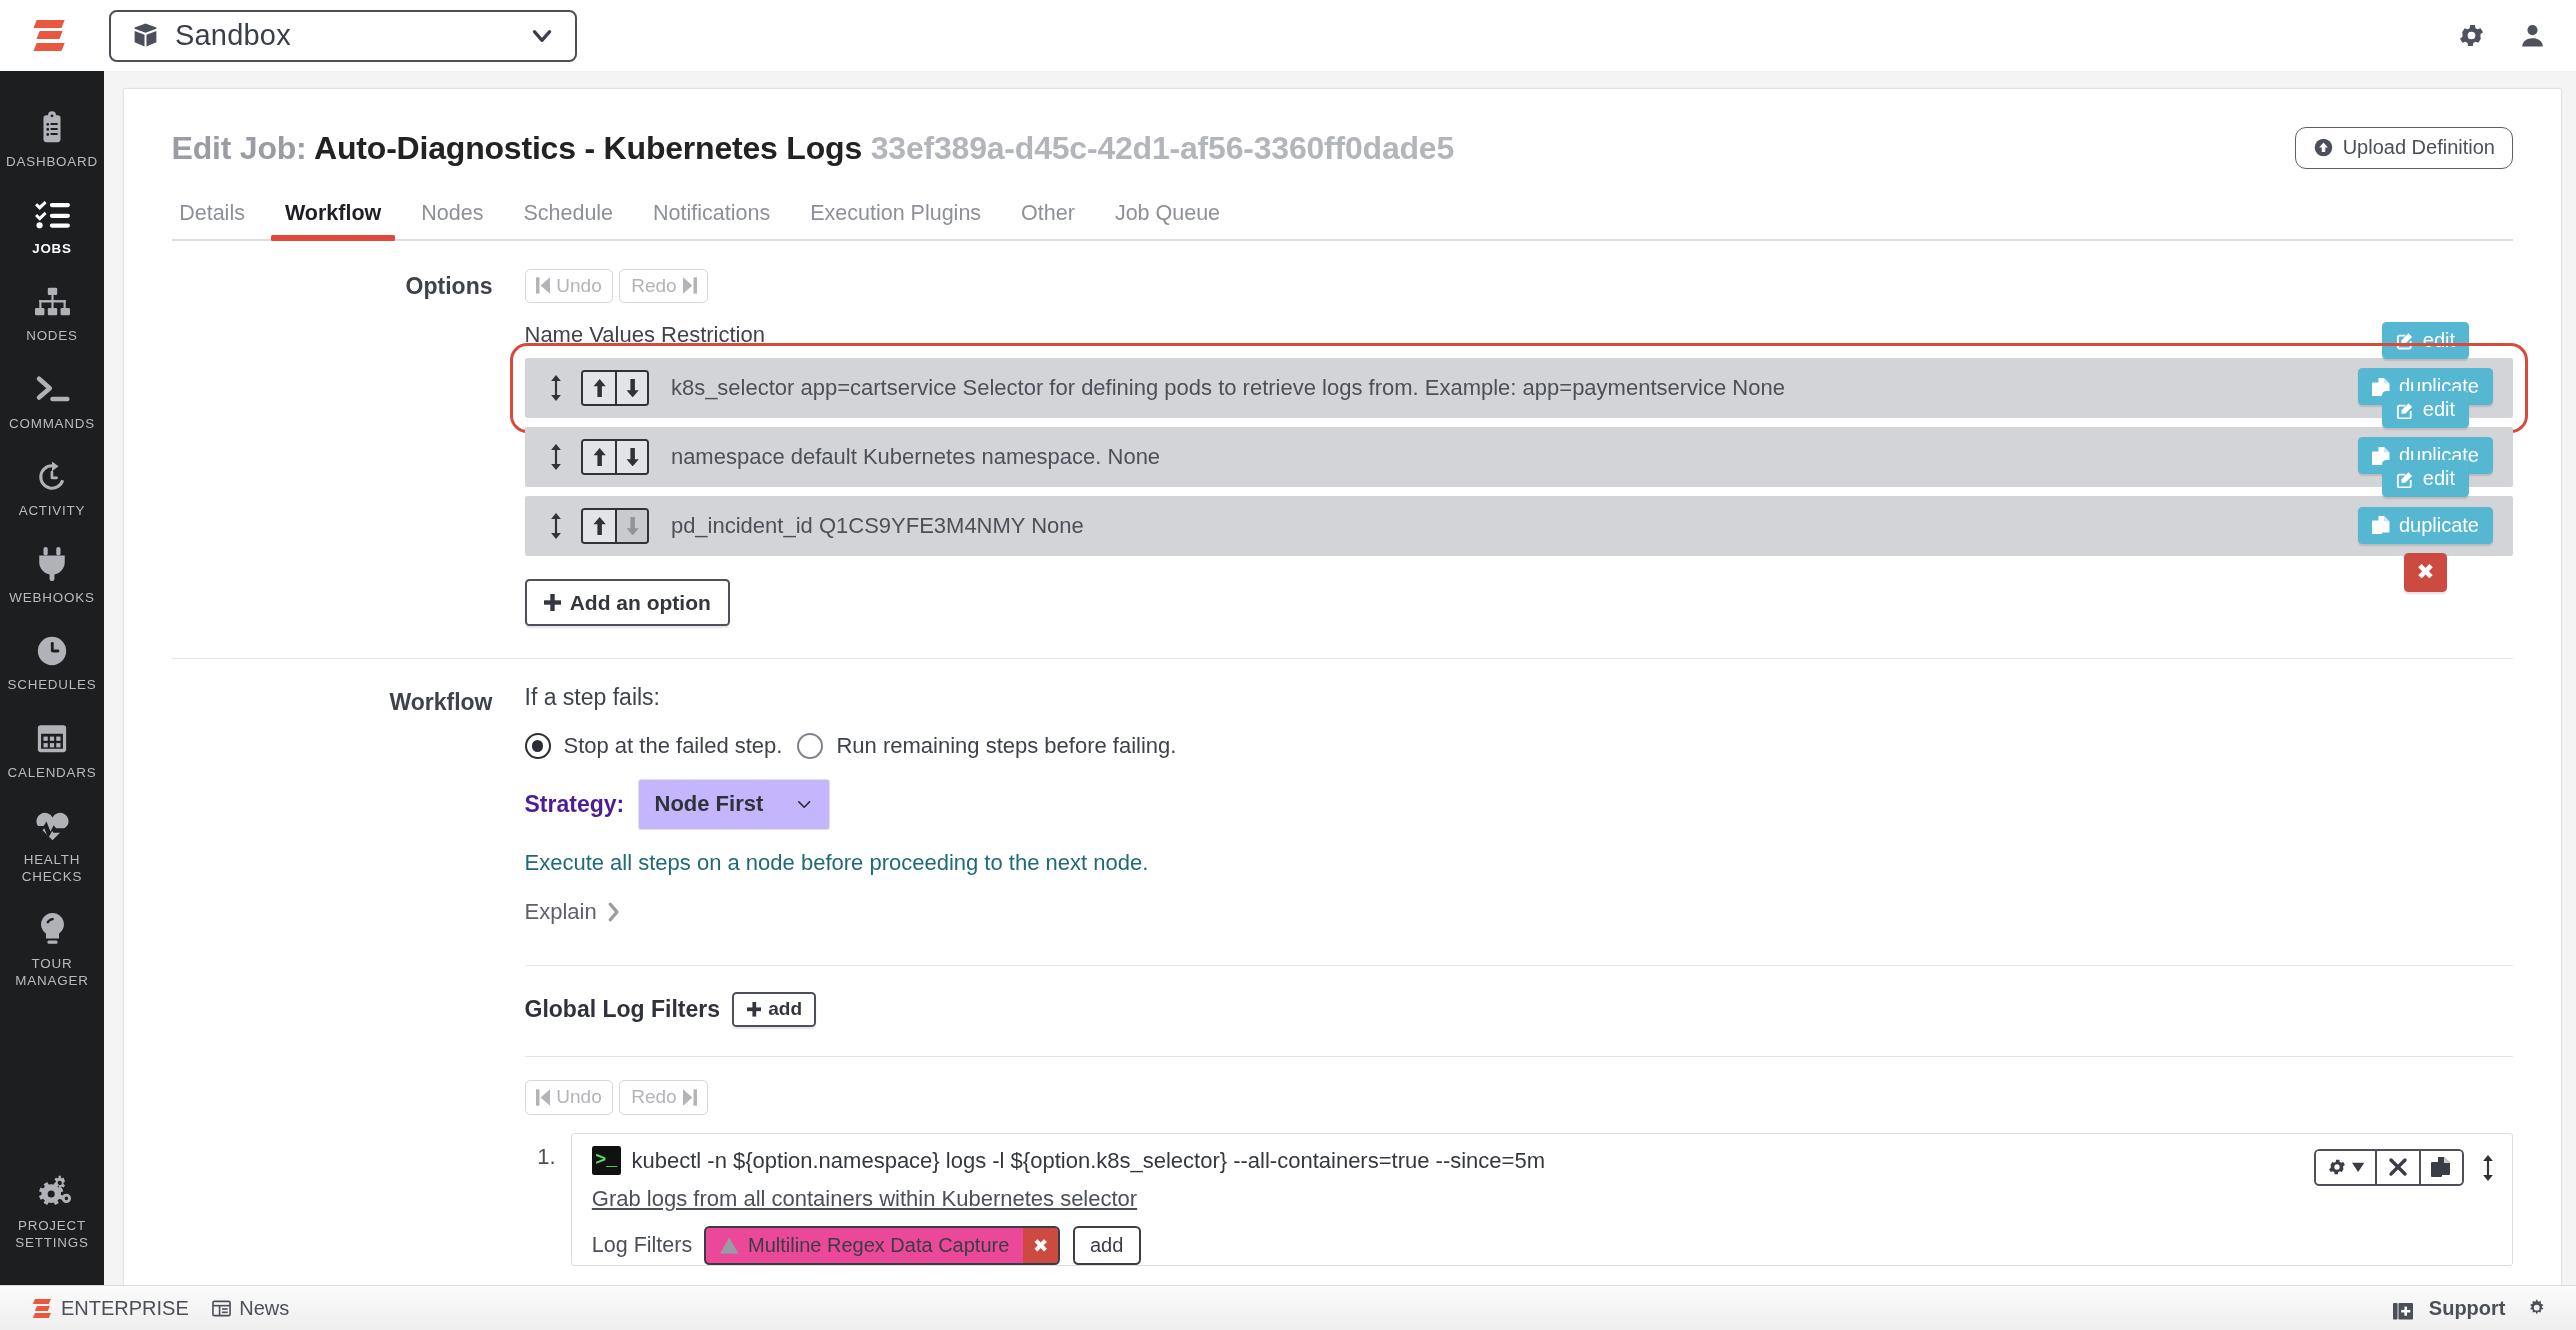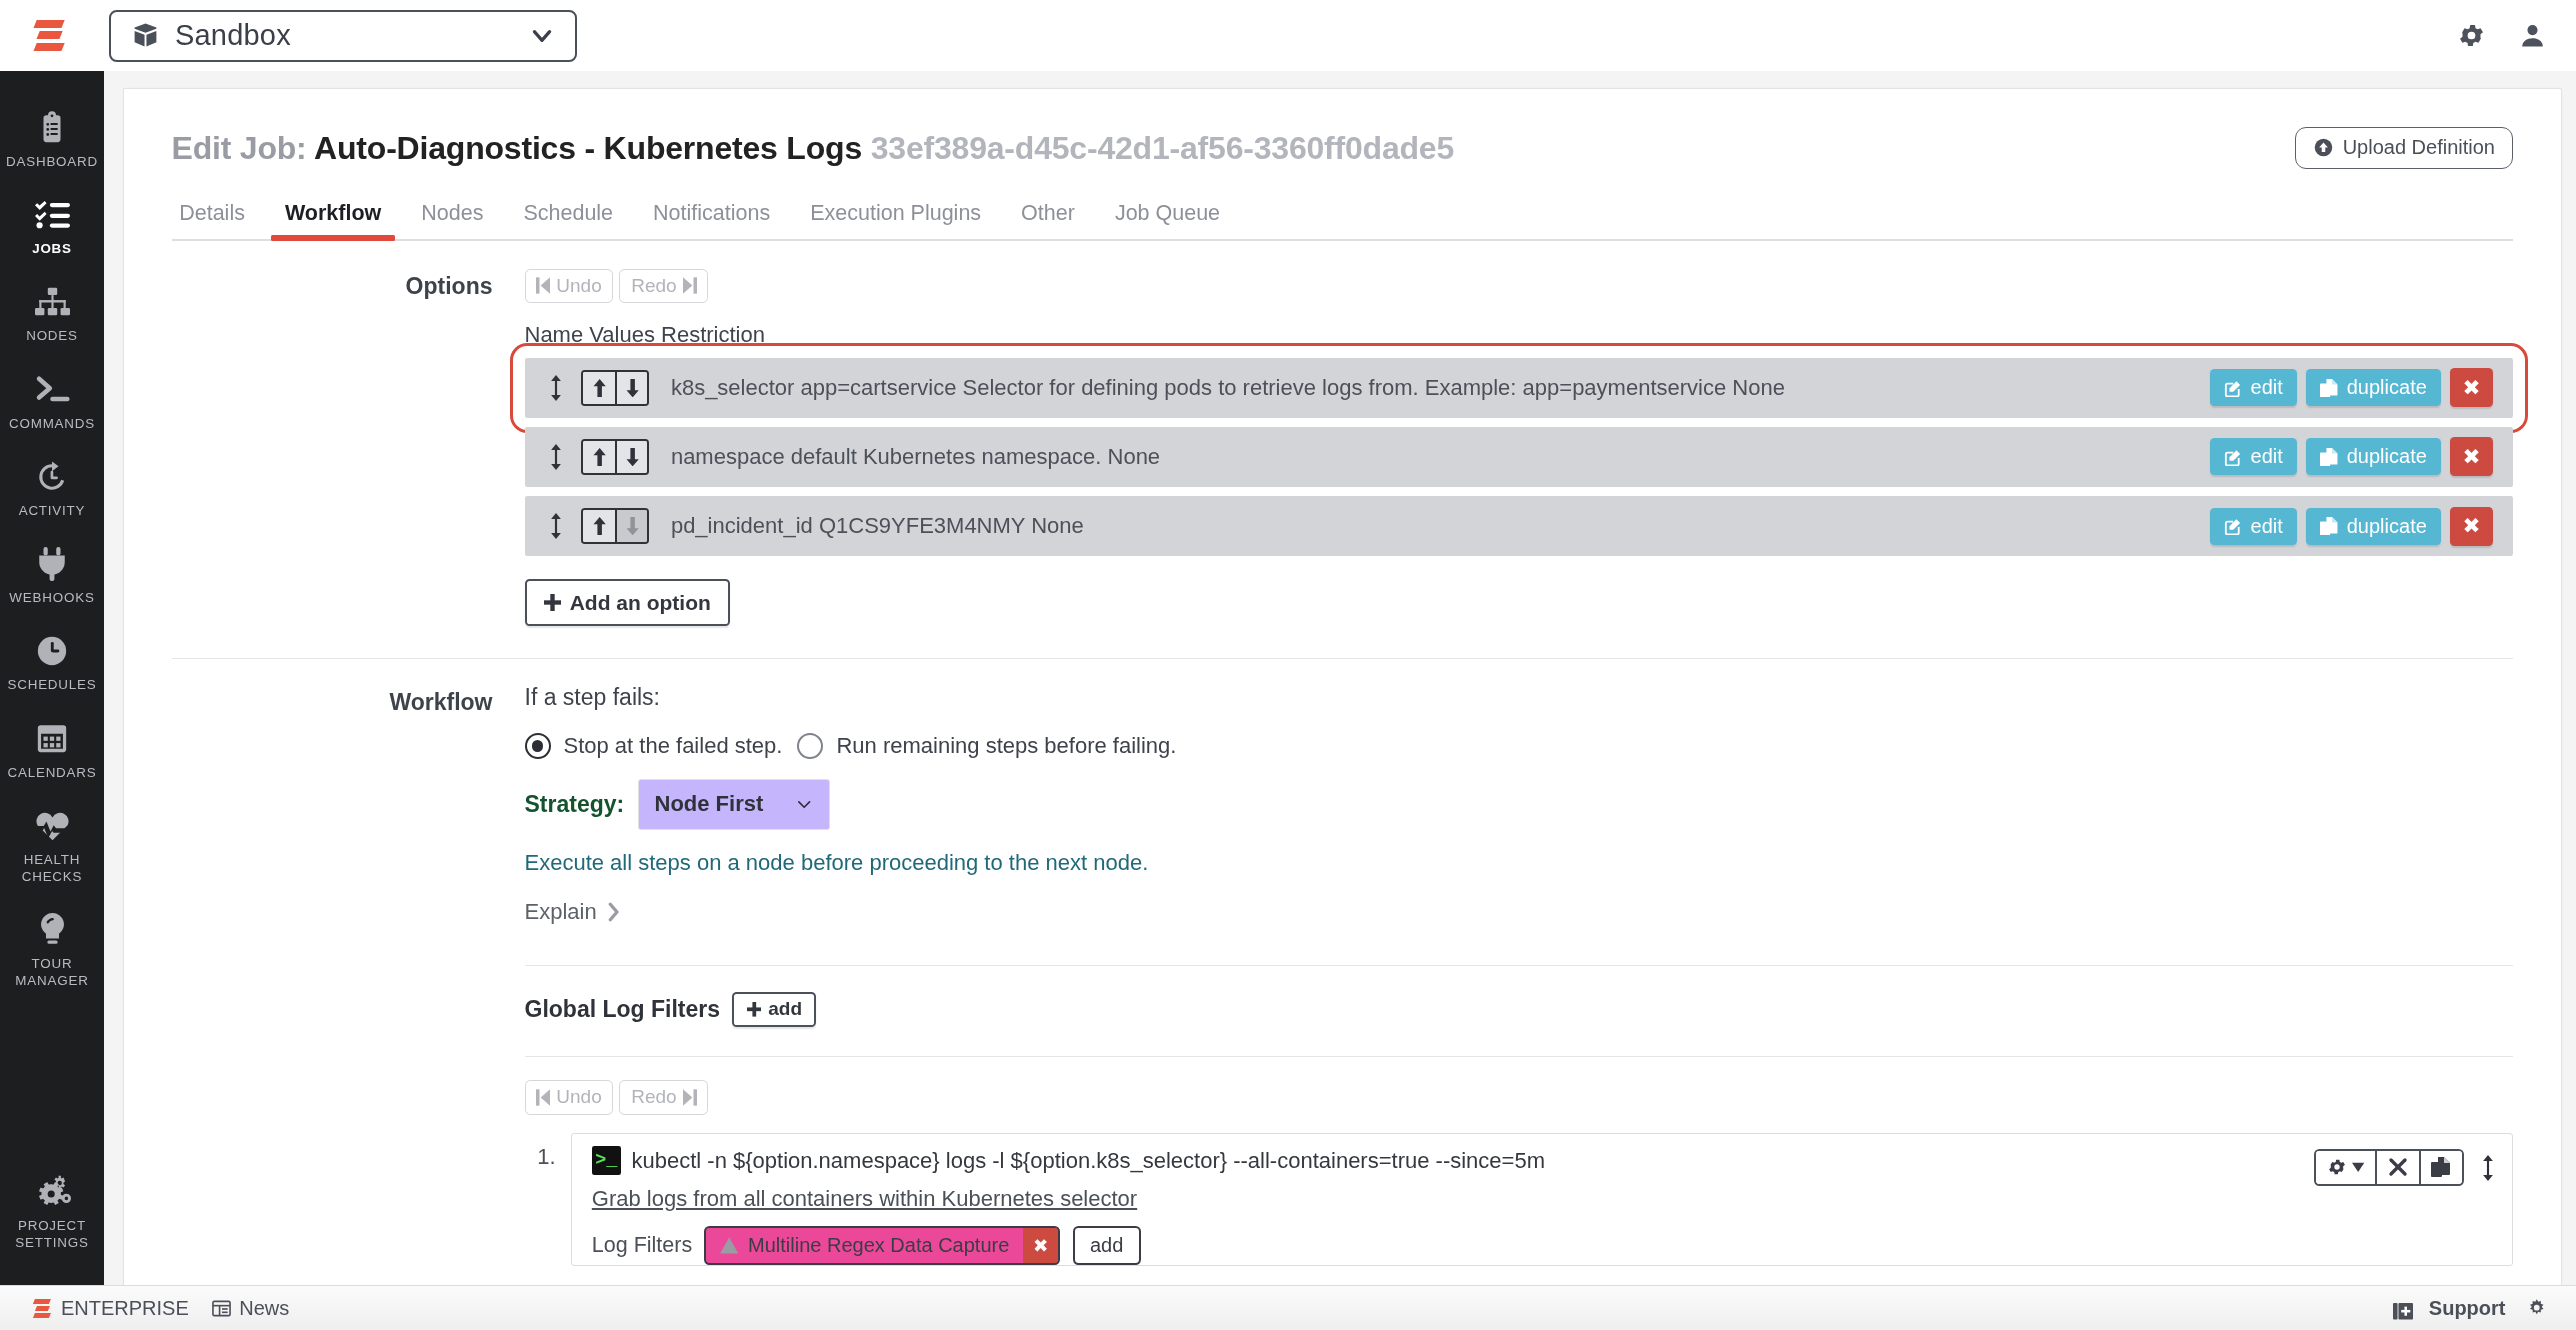--- a/index.html
+++ b/index.html
@@ -138,21 +138,21 @@
     width: 32px; height: 32px; display: flex; align-items: center; justify-content: center;
     background: #e3e4e7; cursor: pointer;
   }
   .arrow-btn + .arrow-btn { border-left: 2.3px solid #2f3239; }
   .arrow-btn.dim { background: #c9cace; }
   .arrow-btn.dim svg { fill: #91939a; }
   .opt-text {
     margin-left: 21.5px; font-size: 22px; color: #4c5059; white-space: nowrap;
     overflow: hidden; text-overflow: ellipsis;
   }
-  .opt-actions { margin-left: auto; display: flex; align-items: center; gap: 9.2px; }
+  .opt-actions { margin-left: auto; display: flex; align-items: center; gap: 9.2px; flex-direction: column; }
   .btn-edit, .btn-dup {
     background: #56b7d2; color: #fff; border: none; border-radius: 4.6px;
     padding: 7px 14px; font-size: 20px; cursor: pointer;
     display: flex; align-items: center; gap: 8.4px;
     box-shadow: 0 1.5px 1.5px rgba(0,0,0,.12);
   }
   .btn-del {
     background: #cc4a40; color: #fff; border: none; border-radius: 4.6px;
     width: 43px; height: 39px; cursor: pointer;
     display: flex; align-items: center; justify-content: center; font-size: 21.5px;
@@ -172,21 +172,21 @@
   .radio .dot {
     width: 26px; height: 26px; border-radius: 50%;
     border: 2.3px solid #7f838c; display: flex; align-items: center; justify-content: center;
     background: #fff;
   }
   .radio.on .dot { border-color: #2b2e35; }
   .radio.on .dot::after { content:""; width: 11.5px; height: 11.5px; border-radius: 50%; background: #2b2e35; }
   .radio .txt { font-size: 22px; color: #3e424b; }
 
   .strategy-row { display: flex; align-items: center; gap: 14px; margin-top: 20px; }
-  .strategy-row .sl { font-size: 23px; color: #14532d; font-weight: bold; }
+  .strategy-row .sl { font-size: 23px; color: #4c1d95; font-weight: bold; }
   .select-box {
     background: #c4b5fd; border: 0.8px solid #e1e1e3; border-radius: 3.1px;
     padding: 11.5px 15.3px; min-width: 157px; display: flex; align-items: center;
     justify-content: space-between; gap: 32px; cursor: pointer;
   }
   .select-box .sv { font-size: 22px; color: #2f3239; font-weight: bold; }
 
   .teal-note { margin-top: 20px; font-size: 22px; color: #20697a; }
   .explain { margin-top: 23px; font-size: 22px; color: #5d616a; display: inline-flex; align-items: center; gap: 9.2px; cursor: pointer; }
 

